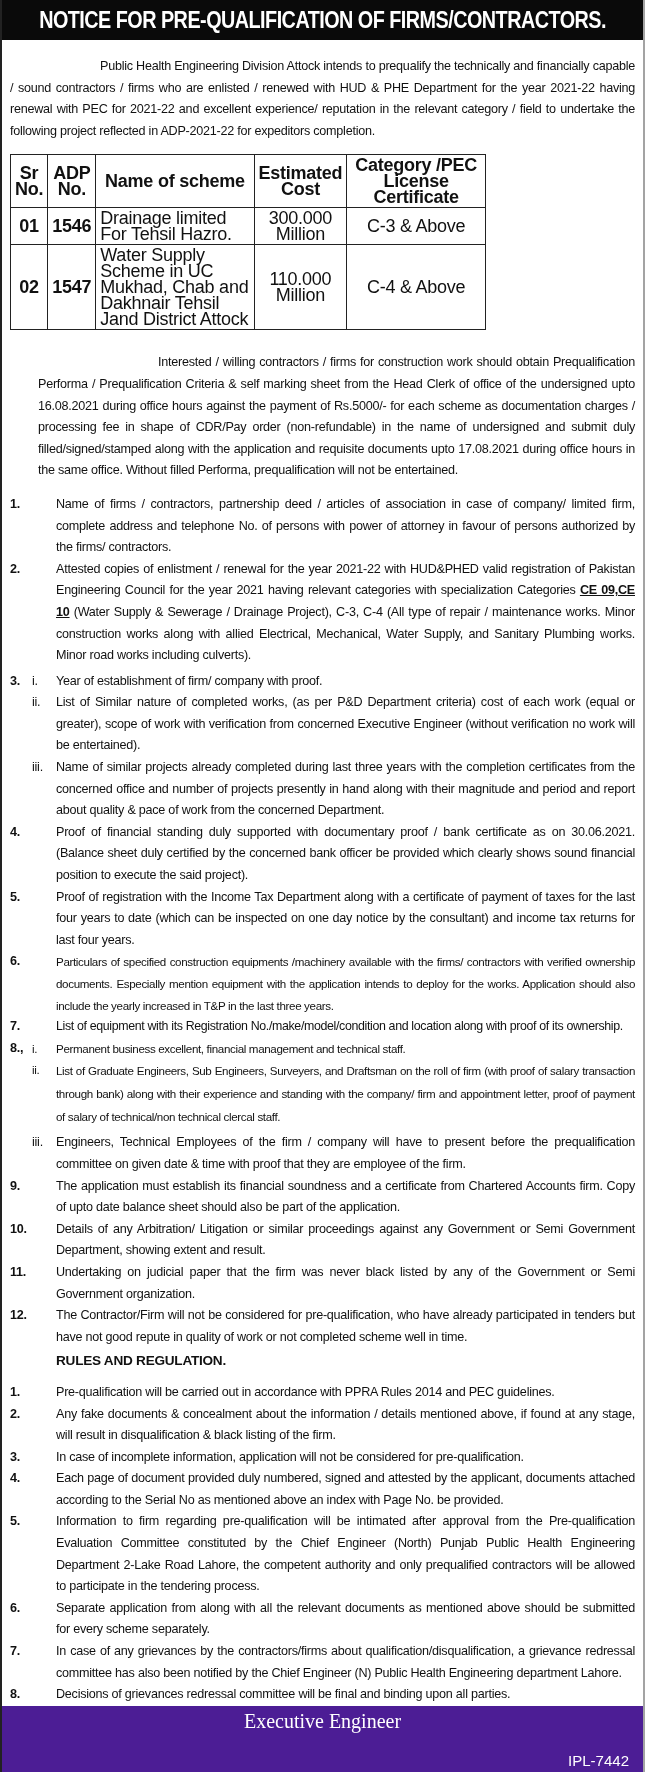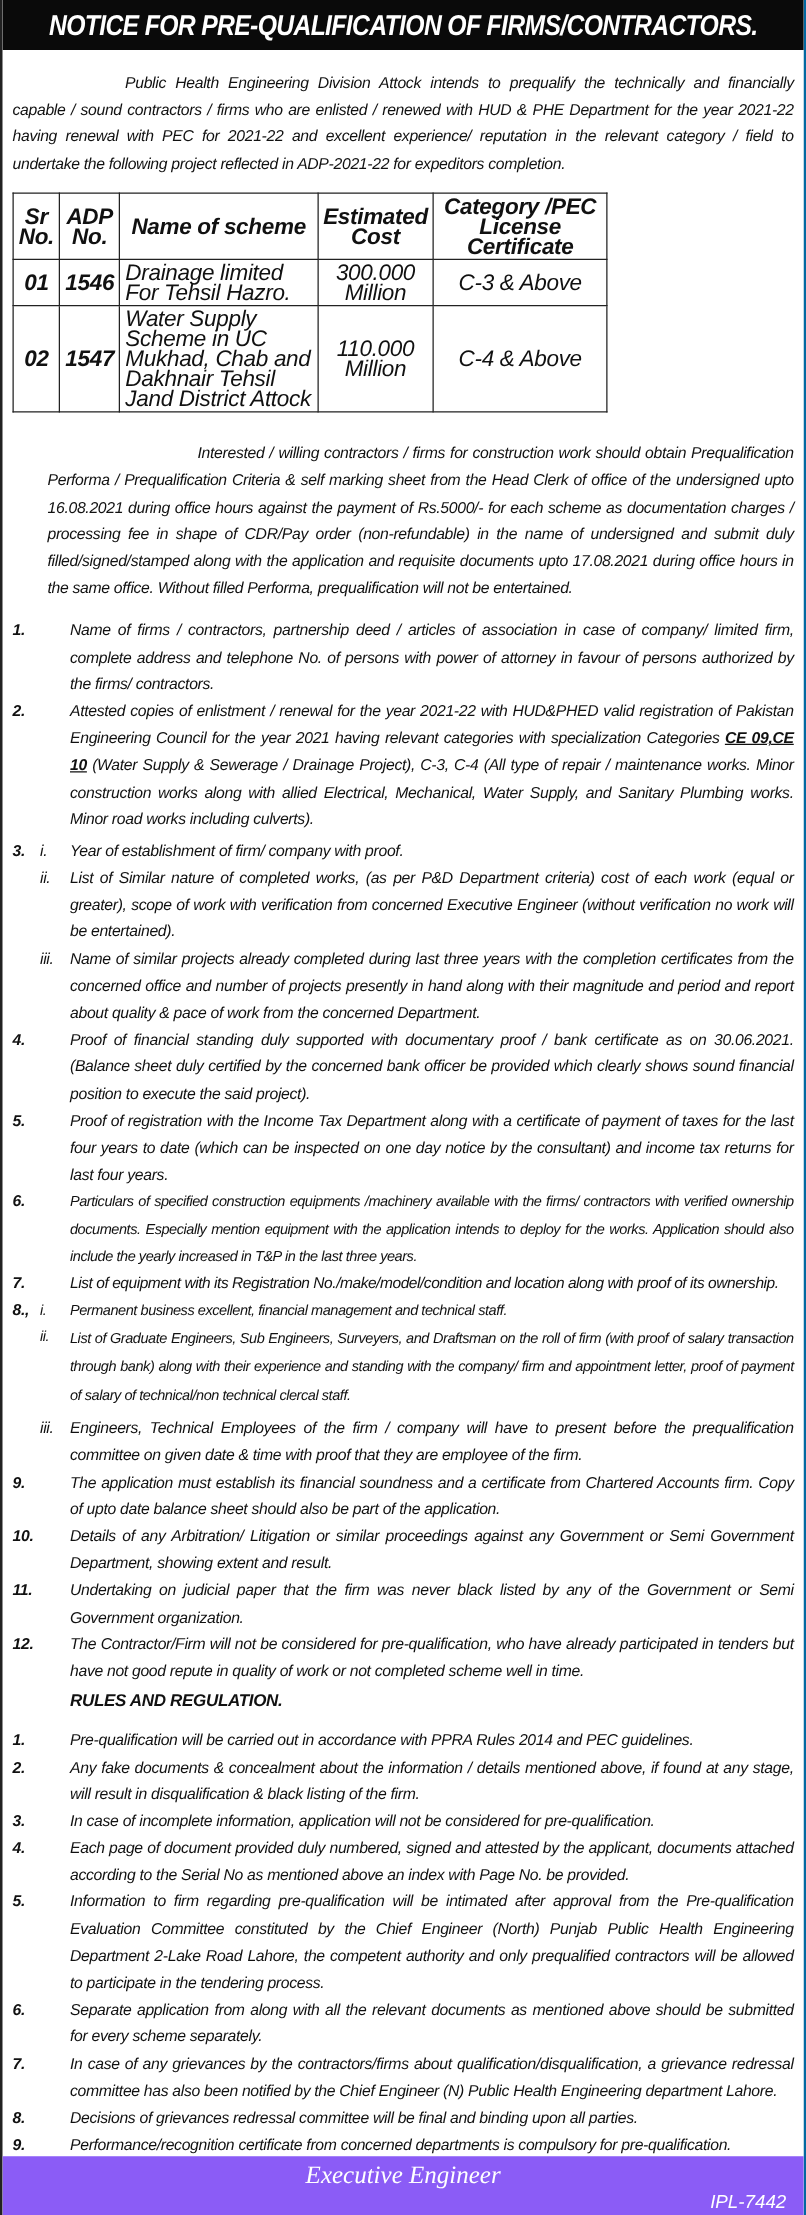--- a/index.html
+++ b/index.html
@@ -1,18 +1,18 @@
 <!DOCTYPE html>
 <html><head>
 <meta charset="utf-8">
 <style>
   * { box-sizing: border-box; margin: 0; padding: 0; }
   html, body { width: 645px; background: #ffffff; }
   body { font-family: "Liberation Sans Narrow", "Liberation Sans", sans-serif; color: #111; }
-  .page { width: 645px; height: 1772px; position: relative; background: #fff; border-left: 2px solid #222; border-right: 2px solid #0369a1; overflow: hidden; font-style: italic; }
+  .page { width: 645px; height: 1772px; position: relative; background: #fff; border-left: 2px solid #222; border-right: 2px solid #a3a3a3; overflow: hidden; }
   .header-bar { background: #0a0a0a; color: #fff; height: 40px; display: flex; align-items: center; justify-content: center; }
   .header-bar h1 { font-family: "Liberation Sans", sans-serif; font-weight: bold; font-size: 23px; letter-spacing: -0.6px; transform: scaleX(0.86); white-space: nowrap; }
   .content { padding: 16px 8px 0 8px; font-size: 12.6px; line-height: 21.6px; letter-spacing: -0.25px; }
   .intro { text-align: justify; text-indent: 90px; margin-top: 0; }
   table.schemes { border-collapse: collapse; margin: 12px 0 0 0; width: 476px; font-size: 18px; line-height: 16px; }
   table.schemes th, table.schemes td { border: 1px solid #222; text-align: center; vertical-align: middle; padding: 2px 4px; }
   table.schemes th { font-weight: bold; height: 36px; }
   table.schemes td { height: 33px; }
   table.schemes td.name { text-align: left; }
   table.schemes td.bold { font-weight: bold; }
@@ -20,24 +20,24 @@
   .items { margin-top: 12px; }
   .item { display: flex; text-align: justify; }
   .item .num { width: 46px; flex: 0 0 46px; font-weight: bold; padding-left: 0; }
   .item .txt { flex: 1; }
   .item .roman { width: 24px; flex: 0 0 24px; }
   .item.indent { padding-left: 22px; }
   .u-bold { font-weight: bold; text-decoration: underline; }
   .arial { font-family: "Liberation Sans", sans-serif; font-size: 11.6px; letter-spacing: -0.35px; }
   .rules-title { font-weight: bold; font-size: 13.6px; margin: 2px 0 10px 46px; }
   .gap-s { margin-top: 4px; }
-  .footer-bar { position: absolute; left: 0; right: 0; bottom: 0; height: 47px; background: #8b5cf6; color: #fff; padding-left: 34px; }
+  .footer-bar { position: absolute; left: 0; right: 0; bottom: 0; height: 66px; background: #4c1d95; color: #fff; padding-left: 34px; }
   .footer-bar .l1 { position: absolute; top: 4px; left: 0; right: 0; text-align: center; font-family: "Liberation Serif", serif; font-size: 20px; }
   .footer-bar .l2 { position: absolute; top: 32px; left: 0; right: 0; text-align: center; font-family: "Liberation Serif", serif; font-size: 20px; }
-  .footer-bar .code { position: absolute; top: 28px; right: 14px; font-family: "Liberation Sans", sans-serif; font-size: 15px; }
+  .footer-bar .code { position: absolute; top: 46px; right: 14px; font-family: "Liberation Sans", sans-serif; font-size: 15px; }
 </style>
 </head>
 <body>
 
 <div class="page">
 
   <div class="header-bar">
     <h1>NOTICE FOR PRE-QUALIFICATION OF FIRMS/CONTRACTORS.</h1>
   </div>
 

